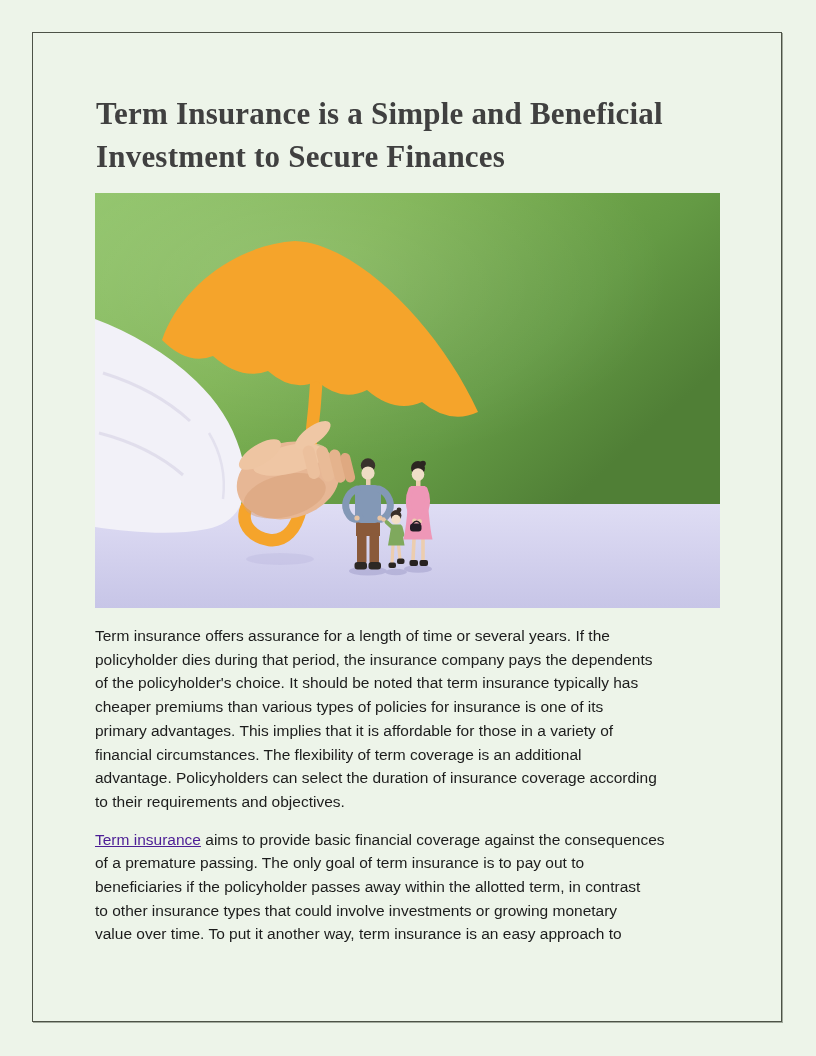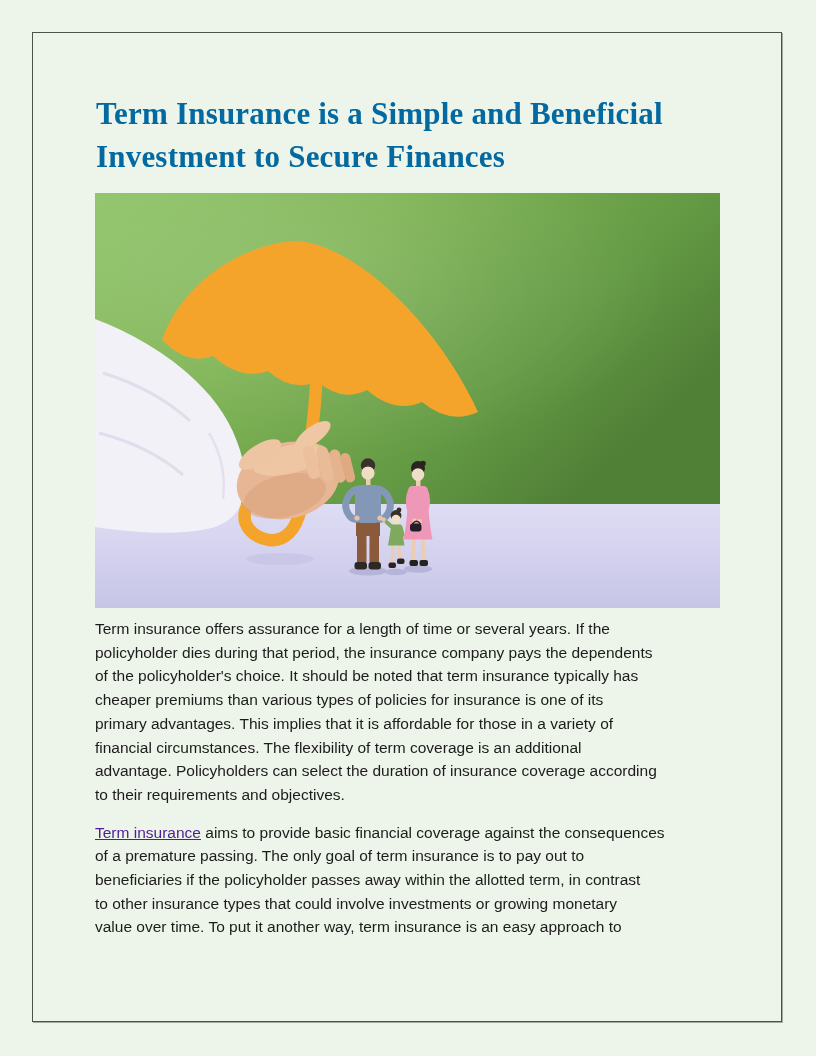--- a/index.html
+++ b/index.html
@@ -22,38 +22,38 @@
   h1.doc-title {
     position: absolute;
     left: 96px; top: 92px;
     width: 680px;
     margin: 0;
     font-family: "Liberation Serif", serif;
     font-weight: 600;
     font-size: 31px;
     line-height: 43px;
     letter-spacing: 0.2px;
-    color: #0369a1;
+    color: #404040;
     white-space: pre-line;
   }
   .hero {
     position: absolute;
     left: 95px; top: 193px;
     width: 625px; height: 415px;
   }
   .hero svg { display: block; }
   .copy {
     position: absolute;
     left: 95px; top: 617px;
     width: 634px;
     font-size: 15.5px;
     line-height: 23.7px;
     color: #1c1c1c;
   }
-  .copy p { margin: 0 0 14px 0; white-space: pre-line; }
+  .copy p { margin: 7px 0 14px 0; white-space: pre-line; }
   .link-underline { text-decoration: underline; color: #4c1d95; cursor: pointer; }
 </style>
 </head>
 <body>
 
 <div class="frame"></div>
 
 <h1 class="doc-title">Term Insurance is a Simple and Beneficial
 Investment to Secure Finances</h1>
 

